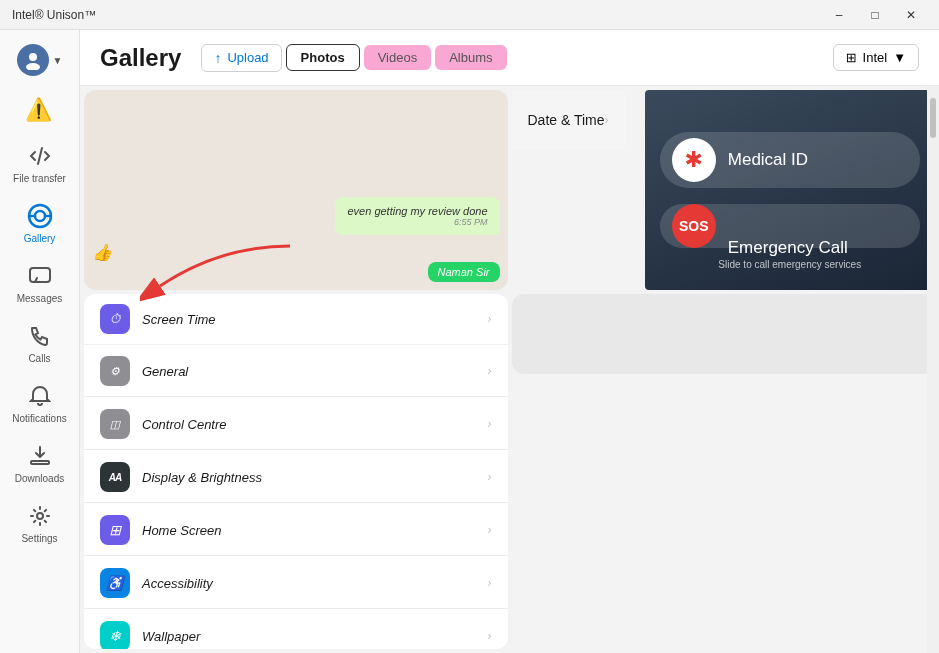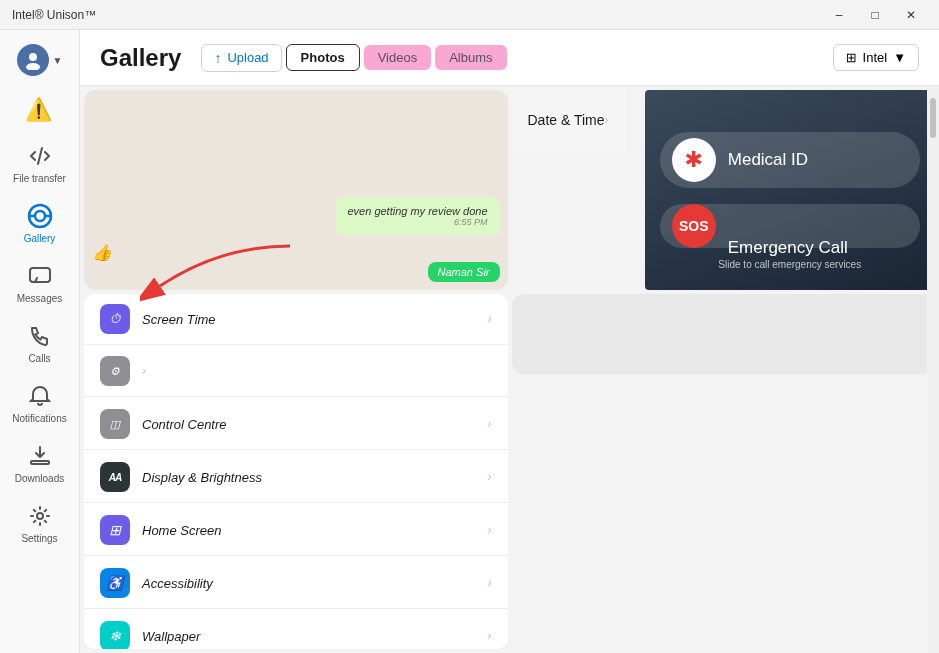--- a/index.html
+++ b/index.html
@@ -557,20 +557,21 @@
         <div class="cell settings-cell" style="height:auto; grid-row: 2; grid-column: 1;">
 
           <div class="settings-top-item">
             <div class="settings-icon" style="background:#6c5ce7; color:white; font-size:13px;">⏱</div>
             <span class="settings-label">Screen Time</span>
             <span class="settings-chevron">›</span>
           </div>
 
           <div class="settings-list-item">
             <div class="settings-icon" style="background:#8e8e93; color:white; font-size:11px;">⚙</div>
+            <span class="settings-label">General</span>
             <span class="settings-chevron">›</span>
           </div>
 
           <div class="settings-list-item">
             <div class="settings-icon" style="background:#8e8e93; color:white; font-size:11px;">◫</div>
             <span class="settings-label">Control Centre</span>
             <span class="settings-chevron">›</span>
           </div>
 
           <div class="settings-list-item">

